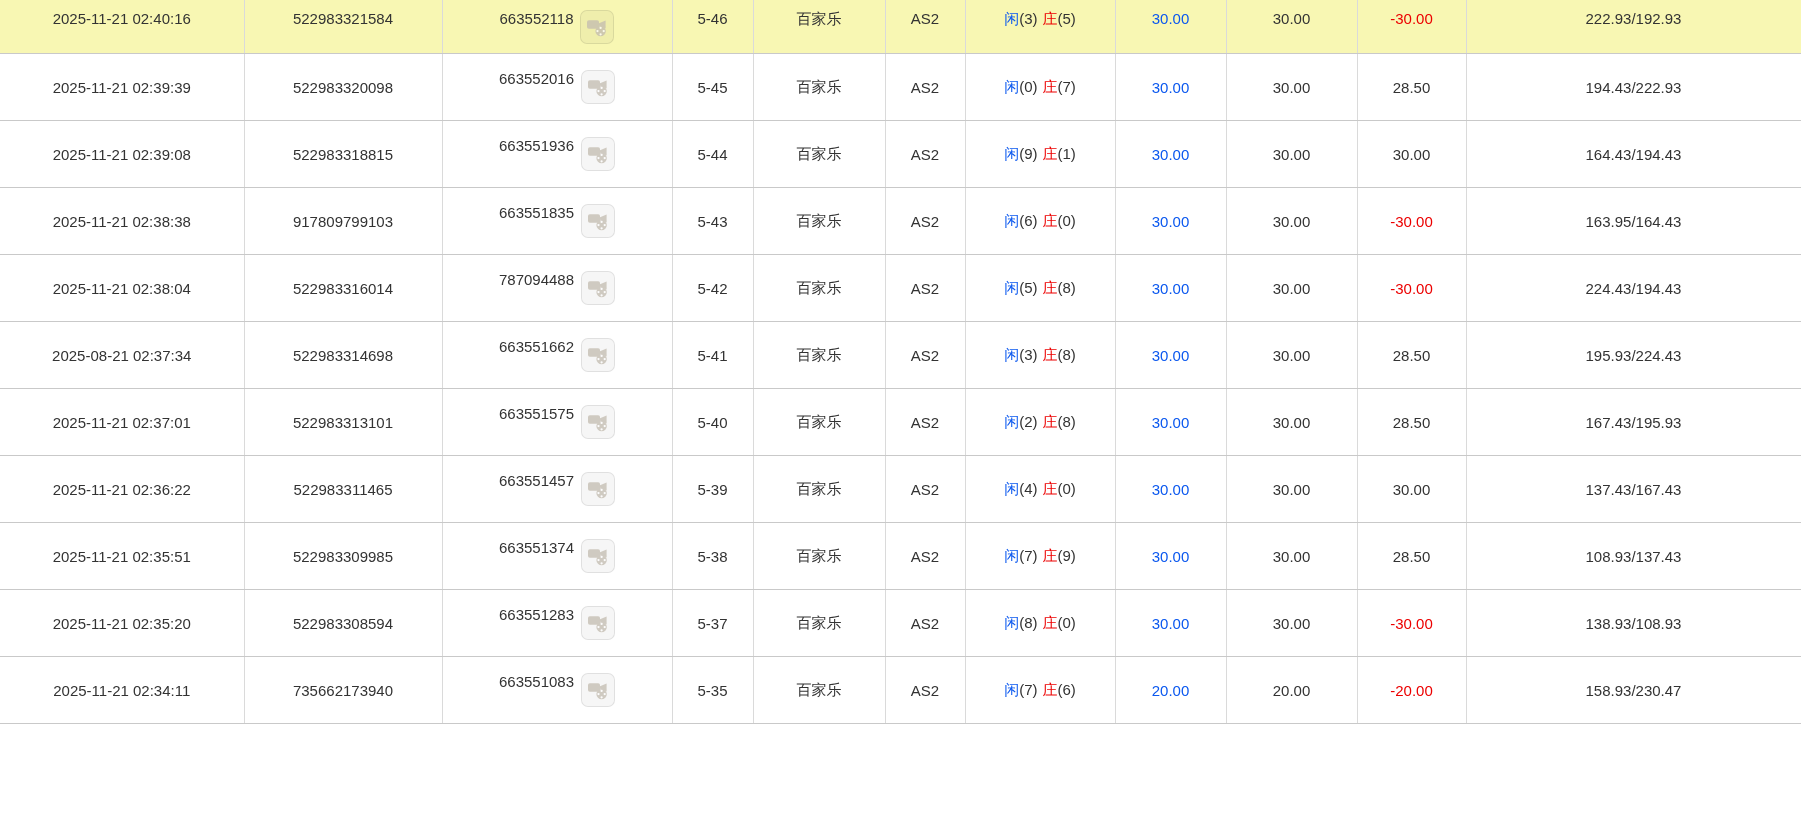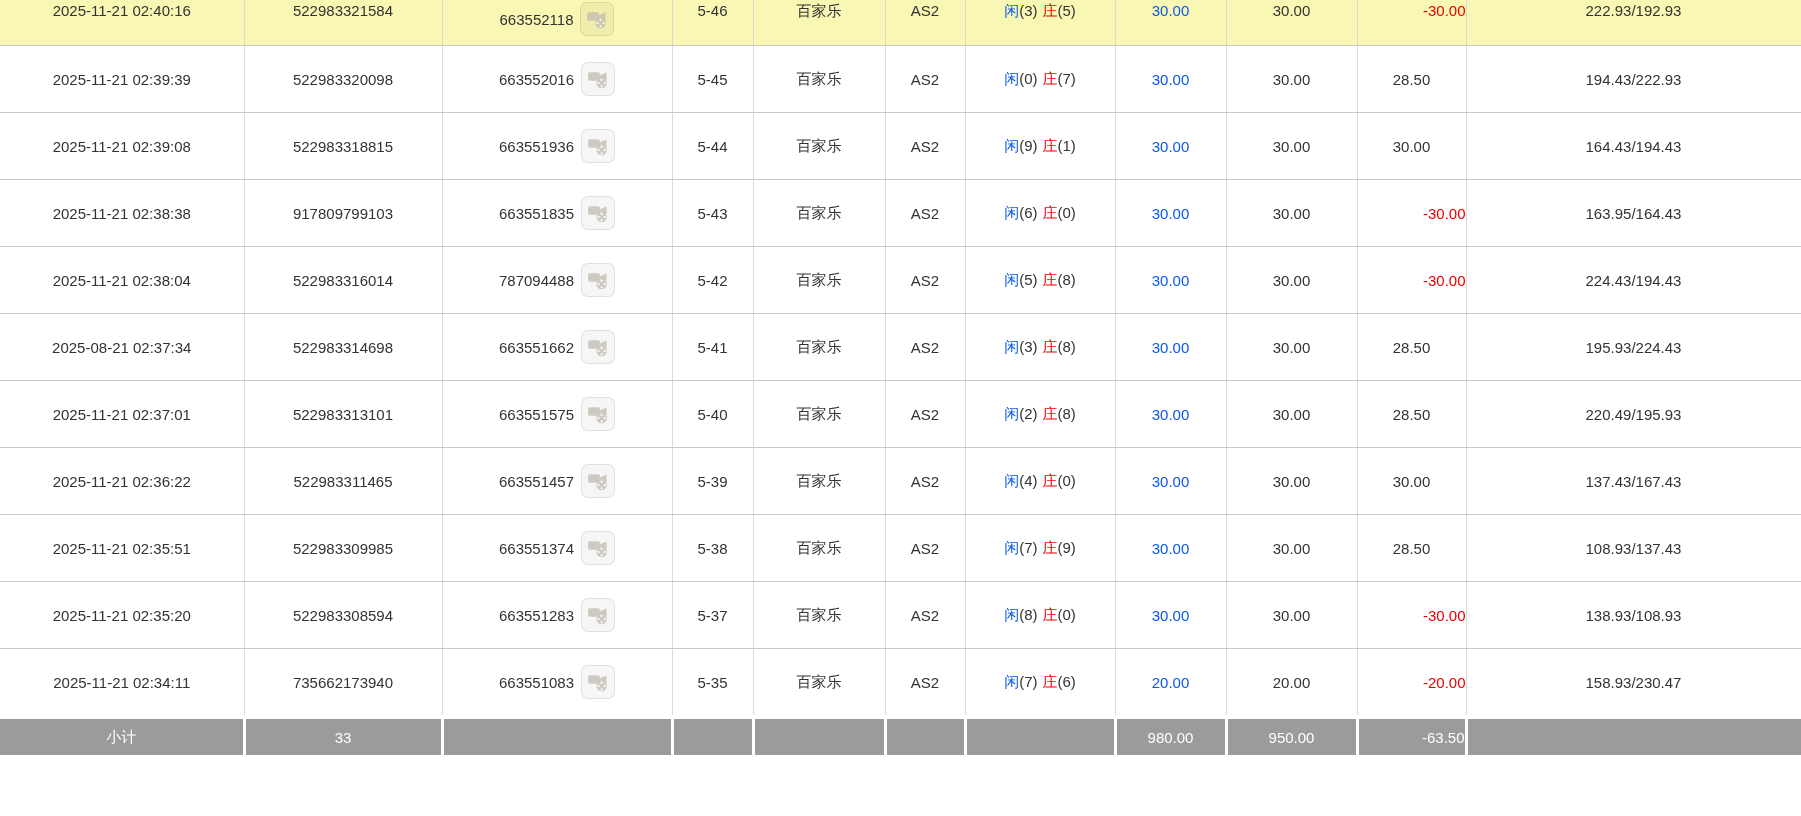--- a/index.html
+++ b/index.html
@@ -26,46 +26,46 @@
     text-align: center;
     vertical-align: middle;
     height: 66px;
     padding: 0;
     overflow: hidden;
     white-space: nowrap;
   }
   tr.row-first td {
     height: 43px;
     vertical-align: top;
-    padding-top: 2px;
+    padding-top: 10px;
   }
   tr.row-highlight td {
     background: var(--highlight, #f8f7b3);
   }
   .inner-flex {
     display: inline-flex;
-    align-items: center;
+    align-items: flex-start;
     gap: 7px;
     vertical-align: middle;
   }
   .video-btn {
     width: 34px;
     height: 34px;
     border-radius: 7px;
     border: 1px solid rgba(0,0,0,0.09);
     background: rgba(0,0,0,0.035);
     display: inline-flex;
     align-items: center;
     justify-content: center;
     padding: 0;
     cursor: pointer;
   }
   .blue { color: var(--blue, #0b58ef); }
   .red  { color: var(--red, #ec0000); }
-  .neg  { color: var(--red, #ec0000); text-align: right; }
+  .neg  { color: var(--red, #ec0000); }
   .paren::before { content: "("; }
   .paren::after  { content: ")"; }
   .result-gap { display: inline-block; width: 5px; }
   tr.summary-row td {
     background: var(--summary-bg, #9b9b9b);
     color: #ffffff;
     height: 36px;
     border-top: 4px solid #ffffff;
     border-right: 3px solid #ffffff;
     border-bottom: none;
@@ -310,21 +310,21 @@
     </td>
     <td>5-40</td>
     <td>百家乐</td>
     <td>AS2</td>
     <td>
       <span class="blue">闲</span><span class="paren">2</span><span class="result-gap"></span><span class="red">庄</span><span class="paren">8</span>
     </td>
     <td class="blue">30.00</td>
     <td>30.00</td>
     <td>28.50</td>
-    <td>220.49/195.93</td>
+    <td>167.43/195.93</td>
   </tr>
       <tr class="data-row">
     <td>2025-11-21 02:36:22</td>
     <td>522983311465</td>
     <td>
       <span class="inner-flex">
         <span>663551457</span>
         <button class="video-btn">
           <span class="inner-flex">
             <svg width="22" height="22" viewBox="0 0 22 22" fill="#c3bcb0" opacity="0.75">
@@ -440,27 +440,14 @@
     <td>百家乐</td>
     <td>AS2</td>
     <td>
       <span class="blue">闲</span><span class="paren">7</span><span class="result-gap"></span><span class="red">庄</span><span class="paren">6</span>
     </td>
     <td class="blue">20.00</td>
     <td>20.00</td>
     <td class="neg">-20.00</td>
     <td>158.93/230.47</td>
   </tr>
-      <tr class="summary-row">
-    <td>小计</td>
-    <td>33</td>
-    <td></td>
-    <td></td>
-    <td></td>
-    <td></td>
-    <td></td>
-    <td>980.00</td>
-    <td>950.00</td>
-    <td class="neg">-63.50</td>
-    <td></td>
-  </tr>
     </tbody>
 </table>
 
 </body></html>

